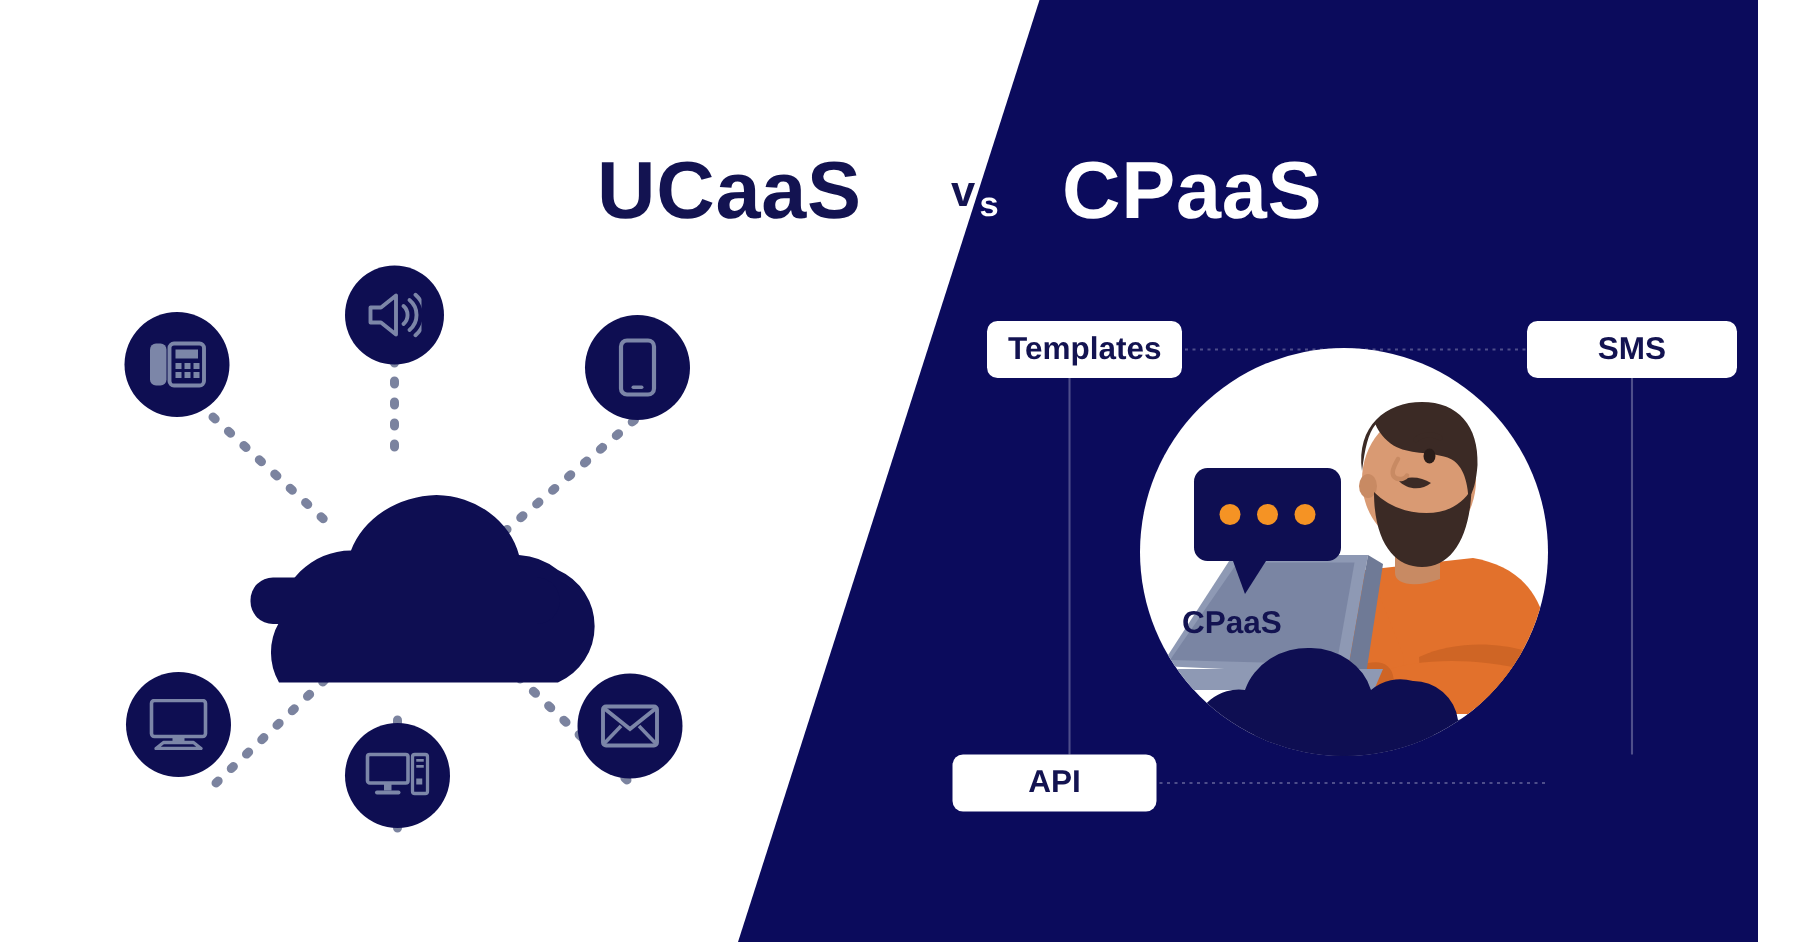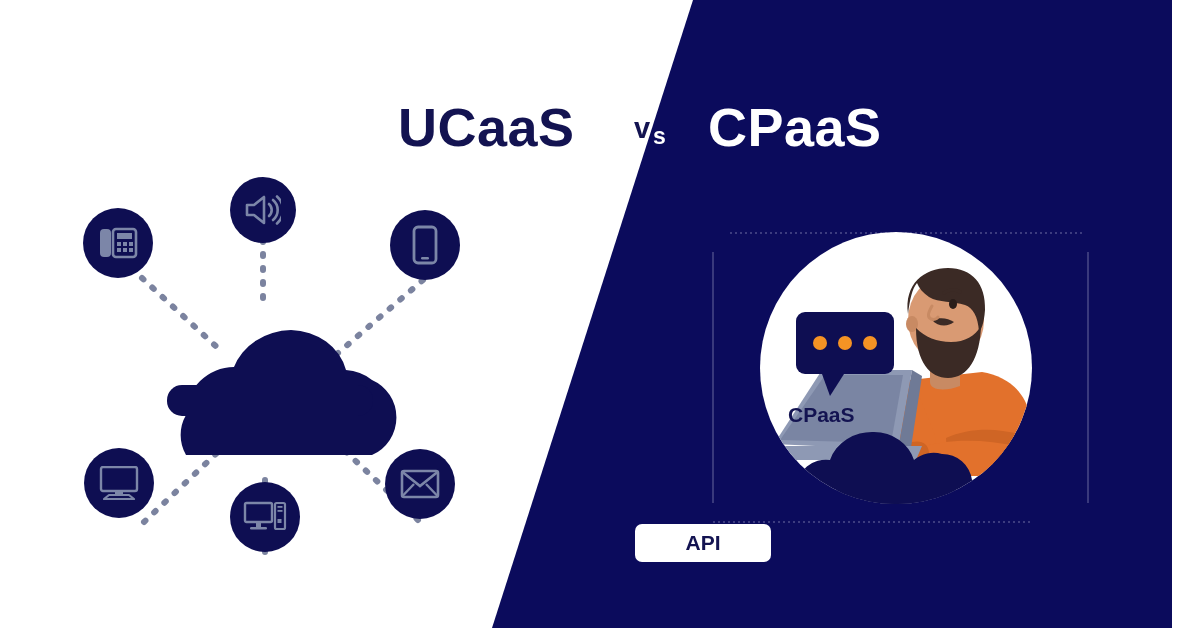--- a/index.html
+++ b/index.html
@@ -151,21 +151,27 @@
   <div class="cp">
     <svg class="cp-lines" width="560" height="360" viewBox="0 0 560 360">
       <g stroke="#4e4e8a" stroke-width="1.4" fill="none">
         <line x1="100" y1="33" x2="455" y2="33" stroke-dasharray="2 3"></line>
         <line x1="83" y1="322" x2="400" y2="322" stroke-dasharray="2 3"></line>
         <line x1="83" y1="52" x2="83" y2="303"></line>
         <line x1="458" y1="52" x2="458" y2="303"></line>
       </g>
     </svg>
 
-    <div class="chip" style="left:5px;top:303px;width:136px;margin-top:21px;">
+    <div class="chip" style="left:28px;top:14px;padding:0 14px;">
+      <span>Templates</span>
+    </div>
+    <div class="chip" style="left:388px;top:14px;width:140px;">
+      <span>SMS</span>
+    </div>
+    <div class="chip" style="left:5px;top:303px;width:136px;">
       <span>API</span>
     </div>
   </div>
 
   <div class="illus">
     <svg width="272" height="272" viewBox="0 0 272 272">
       <defs>
         <clipPath id="circClip">
             <circle cx="136" cy="136" r="136"></circle>
           </clipPath>

